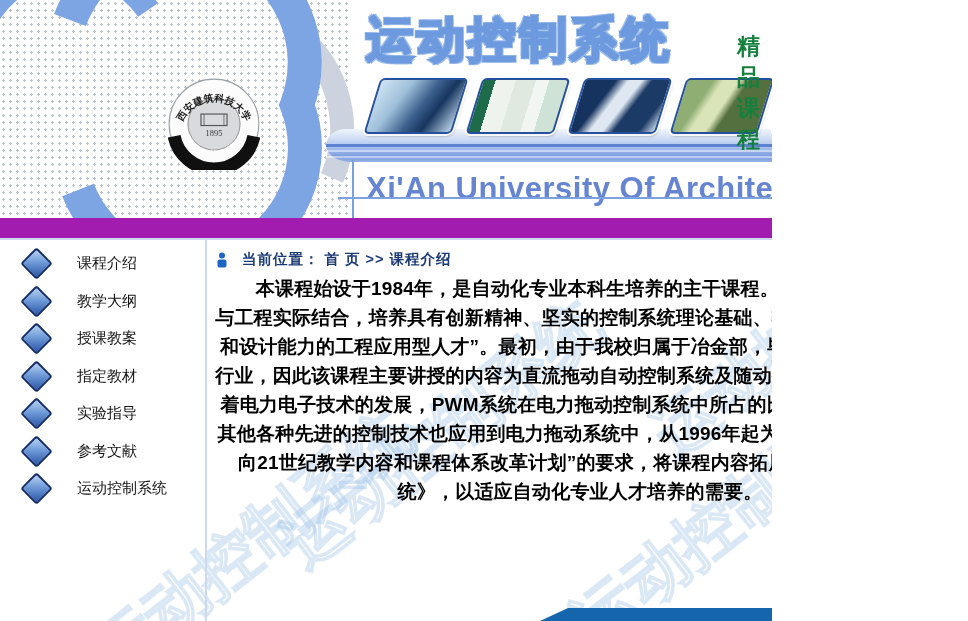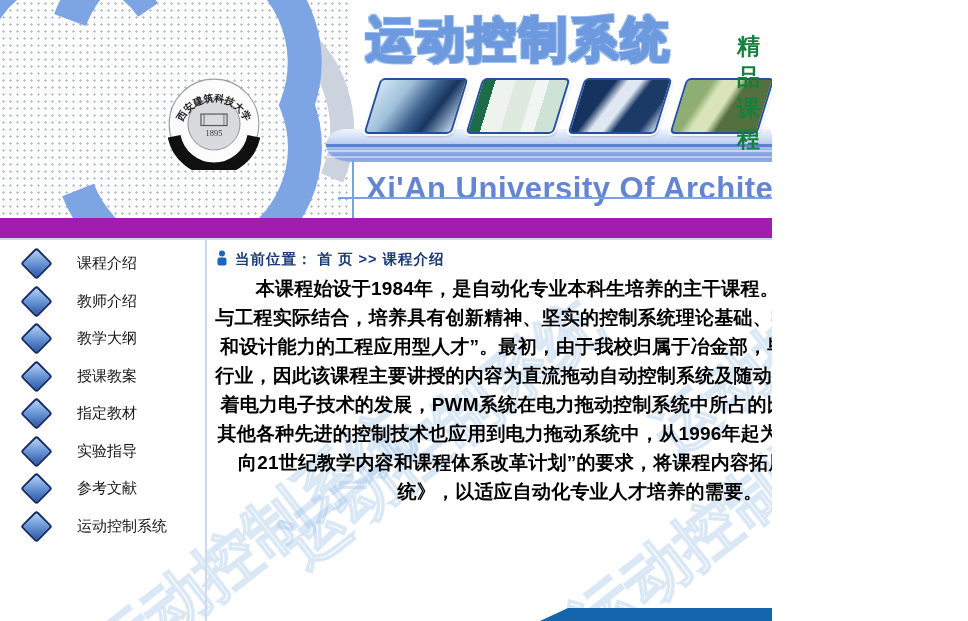--- a/index.html
+++ b/index.html
@@ -51,21 +51,21 @@
 
   .sidebar{position:absolute;left:0;top:0;width:205px;height:100%;padding-top:5px;box-sizing:border-box;z-index:1;}
   .side-item{height:37.5px;display:flex;align-items:center;cursor:pointer;}
   .diamond{width:19px;height:19px;margin-left:25px;flex:0 0 auto;transform:rotate(45deg);border-radius:3px;
         background:linear-gradient(135deg,#b7d2f2 0%,#6f9bd8 45%,#2c55a6 100%);border:2px solid #132d6b;}
   .side-label{margin-left:29px;font-size:15px;color:#141414;}
 
   .vdivider{position:absolute;left:205px;top:0;width:2px;height:100%;background:#ccd9ee;z-index:1;}
 
   .main{position:absolute;left:207px;top:0;width:761px;height:100%;z-index:1;}
-  .crumb{display:flex;align-items:flex-start;gap:7px;padding:10px 0 0 9px;}
+  .crumb{display:flex;align-items:center;gap:14px;padding:10px 0 0 9px;}
   .crumb-text{font-size:14.5px;font-weight:bold;color:#1c3a74;letter-spacing:1px;}
   .crumb-text span{margin-right:5px;}
   .article{margin:5px 12px 0 5px;width:736px;}
   .article p{margin:0;text-indent:2em;font-size:19px;line-height:29px;color:#000;
         letter-spacing:.2px;text-align:center;font-weight:bold;}
 
   .footer-wedge{position:absolute;left:540px;bottom:0;width:428px;height:13px;background:#1565ac;
         clip-path:polygon(28px 0,100% 0,100% 100%,0 100%);}
 </style>
 </head>
@@ -131,24 +131,20 @@
     <div class="wm wm3">运动控制系统</div>
     <div class="wm wm4">运动控制系统</div>
 
     <div class="sidebar">
       <div class="side-item">
         <span class="diamond"></span>
         <span class="side-label">课程介绍</span>
       </div>
       <div class="side-item">
         <span class="diamond"></span>
-        <span class="side-label">教师介绍</span>
-      </div>
-      <div class="side-item">
-        <span class="diamond"></span>
         <span class="side-label">教学大纲</span>
       </div>
       <div class="side-item">
         <span class="diamond"></span>
         <span class="side-label">授课教案</span>
       </div>
       <div class="side-item">
         <span class="diamond"></span>
         <span class="side-label">指定教材</span>
       </div>

